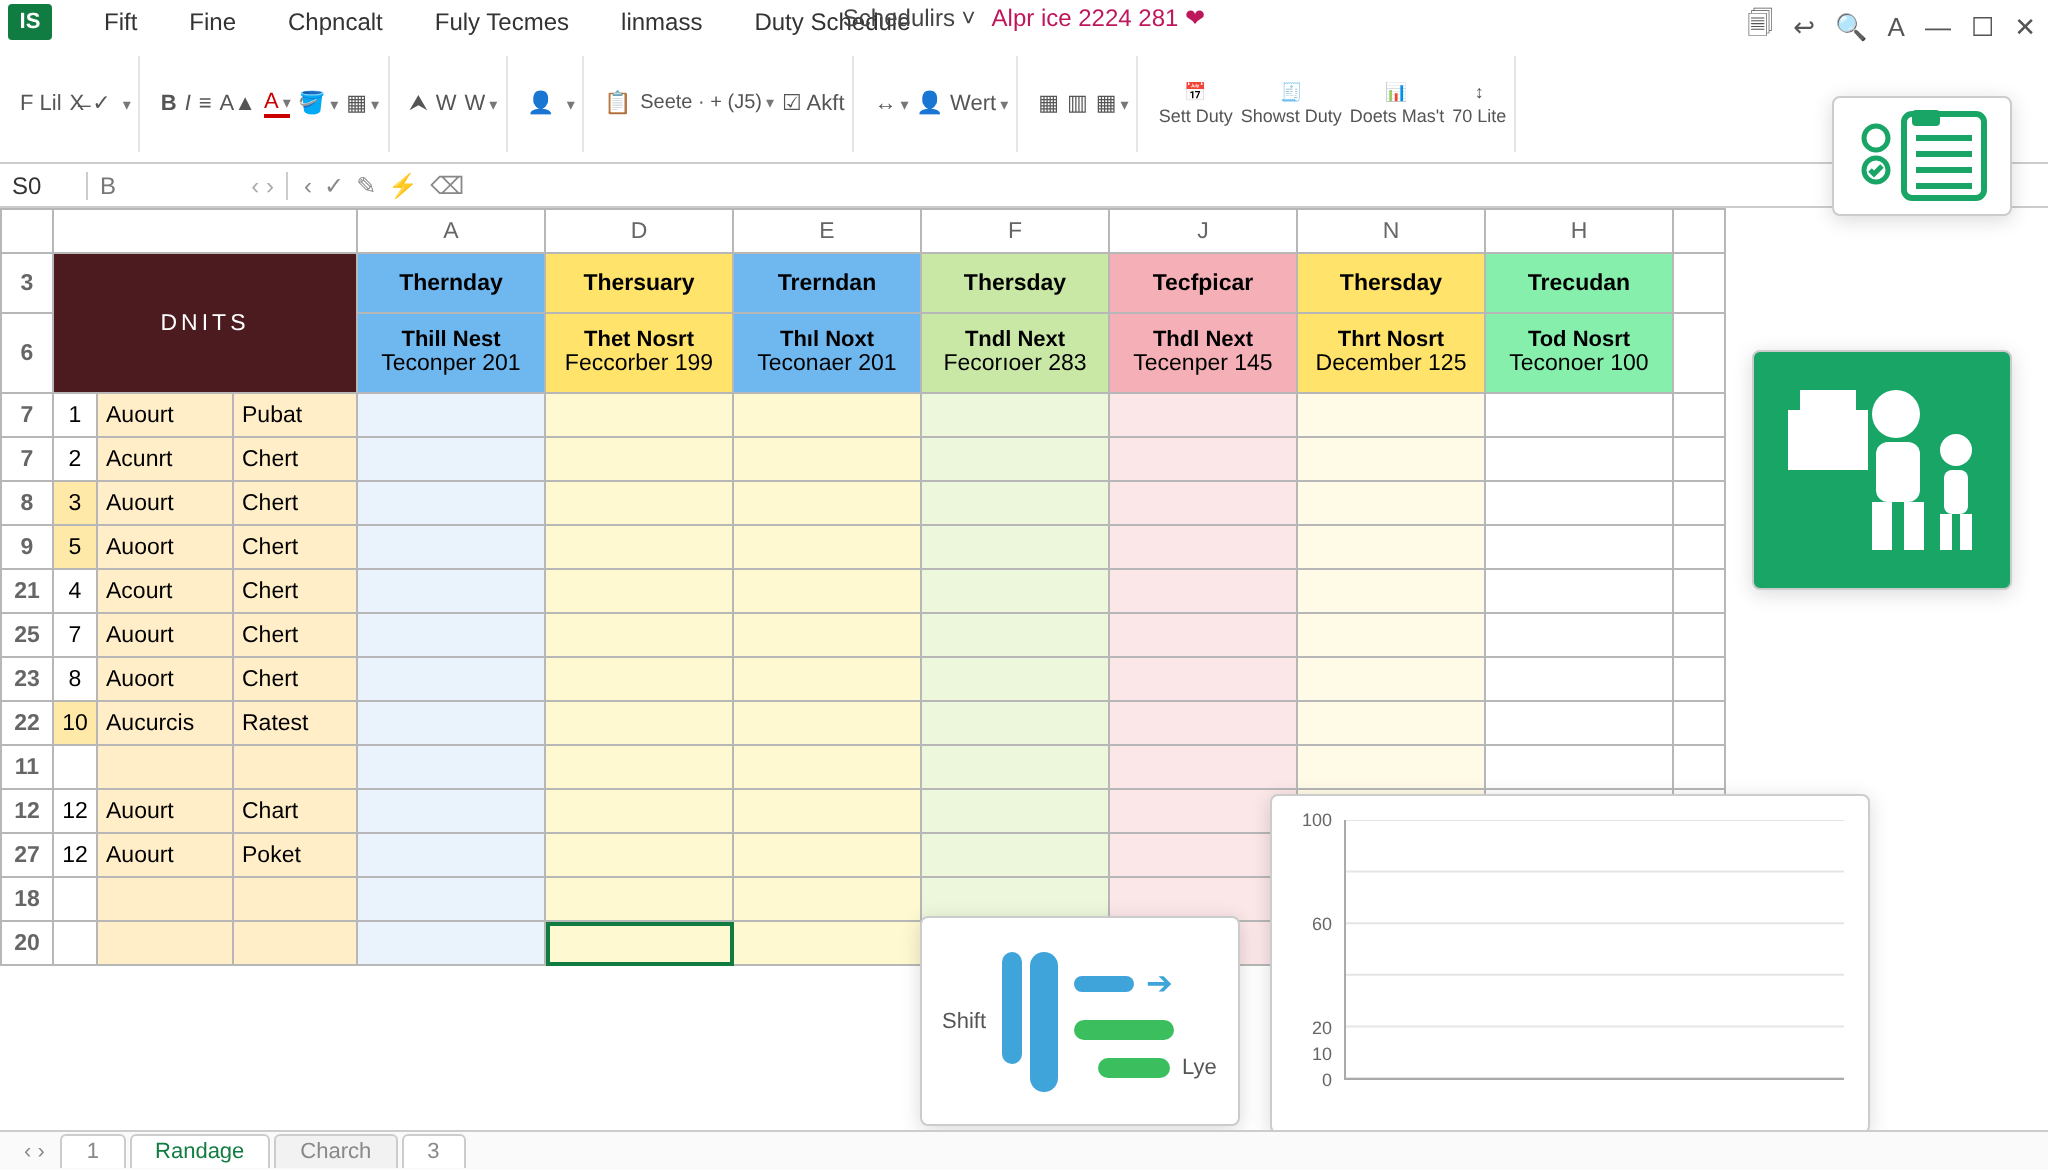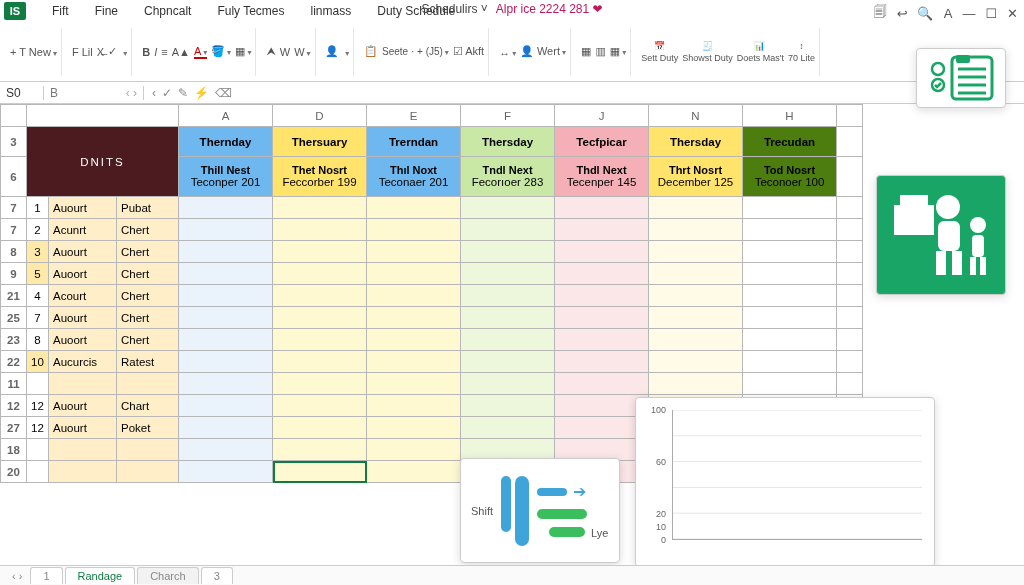--- a/index.html
+++ b/index.html
@@ -40,21 +40,21 @@
   .hdr-block { background:#4c1b1f; color:#fff; font-size:22px; letter-spacing:2px; text-align:center; vertical-align:middle; }
 
   .dayhdr { text-align:center; font-weight:600; font-size:12px; height:30px !important; }
   .subhdr { text-align:center; font-size:10.5px; line-height:1.15; padding:3px 0; height:40px !important; }
   .subhdr b { display:block; font-size:11px; }
 
   .c-blue  { background:#6fb7ef; }
   .c-yel   { background:#ffe36b; }
   .c-green { background:#c9e8a6; }
   .c-pink  { background:#f4b0b6; }
-  .c-blue2 { background:#4d7c0f; }
+  .c-blue2 { background:#86efac; }
 
   .lc-blue  { background:#eaf3fb; }
   .lc-yel   { background:#fff9d1; }
   .lc-green { background:#edf7dc; }
   .lc-pink  { background:#fbe6e8; }
   .lc-cream { background:#fffbe6; }
 
   .left-num { background:#fff; text-align:center; }
   .left-num.hl { background:#ffe9a8; }
   .left-name { background:#ffeec8; padding-left:4px; }
@@ -109,23 +109,20 @@
   <span>🗐</span>
   <span>↩</span>
   <span>🔍</span>
   <span>A</span>
   <span>—</span>
   <span>☐</span>
   <span>✕</span>
 </div>
 
 <div class="ribbon">
-  <div class="grp">
-    <span class="caret">+ T New</span>
-  </div>
   <div class="grp">
     <span>F  Lil</span>
     <span>X̶</span>
     <span>✓</span>
     <span class="caret"></span>
   </div>
   <div class="grp">
     <span><b>B</b></span>
     <span><i>I</i></span>
     <span>≡</span>
@@ -469,21 +466,21 @@
     <div style="display:flex;gap:4px;">
       <div class="pill" style="width:10px;height:56px;background:#3fa4d9"></div>
       <div class="pill" style="width:14px;height:70px;background:#3fa4d9"></div>
     </div>
     <div style="display:flex;flex-direction:column;gap:8px;">
       <div style="display:flex;align-items:center;gap:6px;">
         <div class="pill" style="width:30px;height:8px;background:#3fa4d9"></div>
         <span style="color:#3fa4d9">➔</span>
       </div>
       <div class="pill" style="width:50px;height:10px;background:#3bbf5e"></div>
-      <div style="display:flex;align-items:flex-start;gap:6px;padding-left:12px;">
+      <div style="display:flex;align-items:center;gap:6px;padding-left:12px;">
         <div class="pill" style="width:36px;height:10px;background:#3bbf5e"></div>
         <span style="font-size:11px;color:#555">Lye</span>
       </div>
     </div>
   </div>
 </div>
 
 <div class="card card-bar">
   <div class="barchart">
     <div class="axis-y" id="yaxis">

